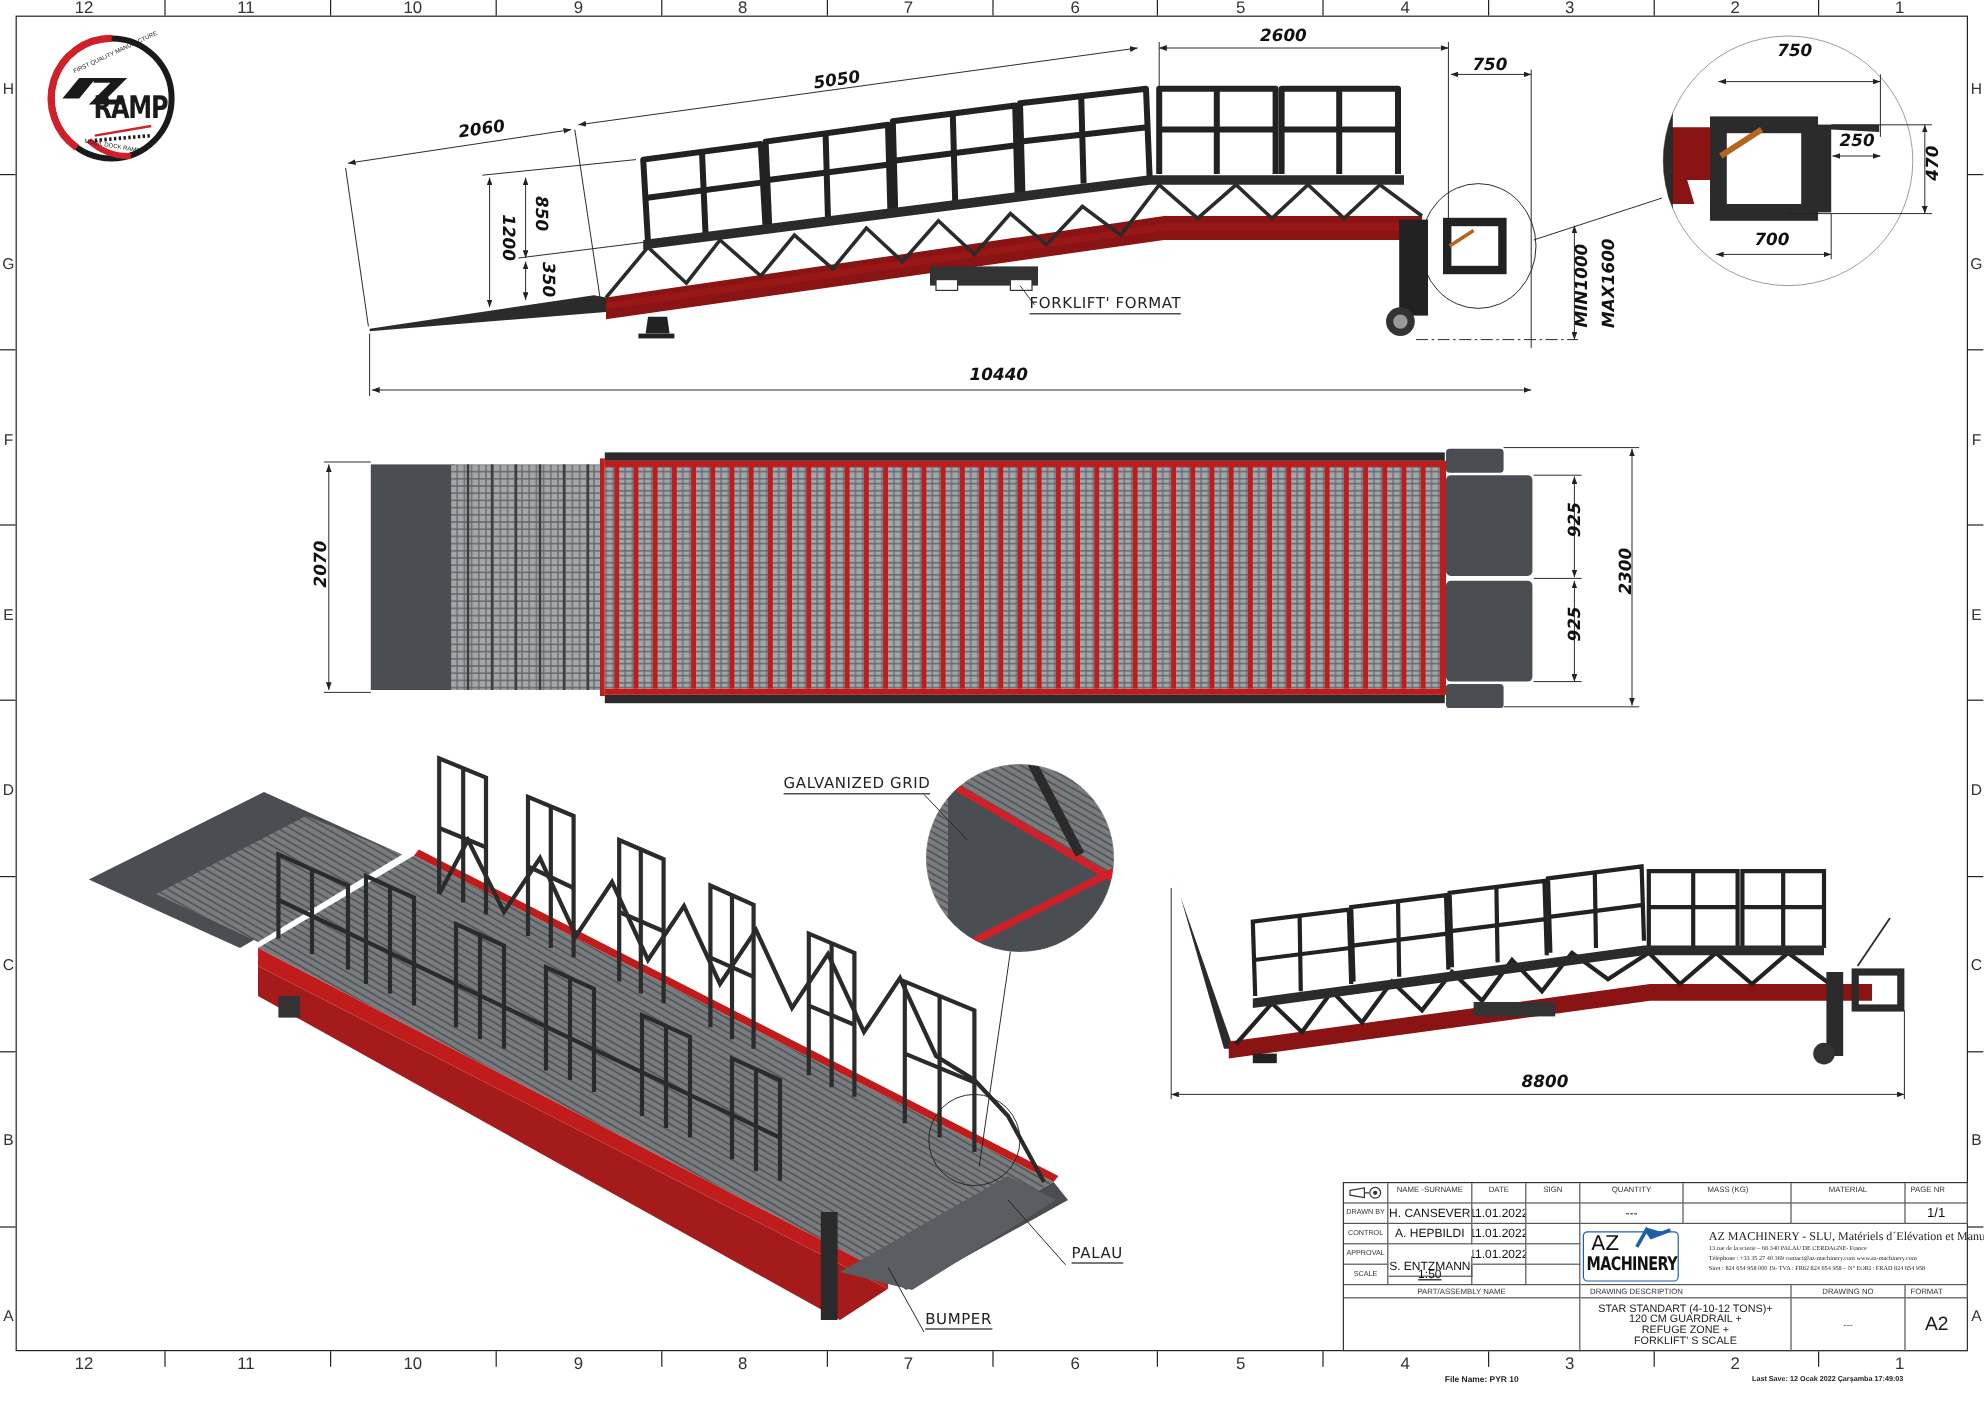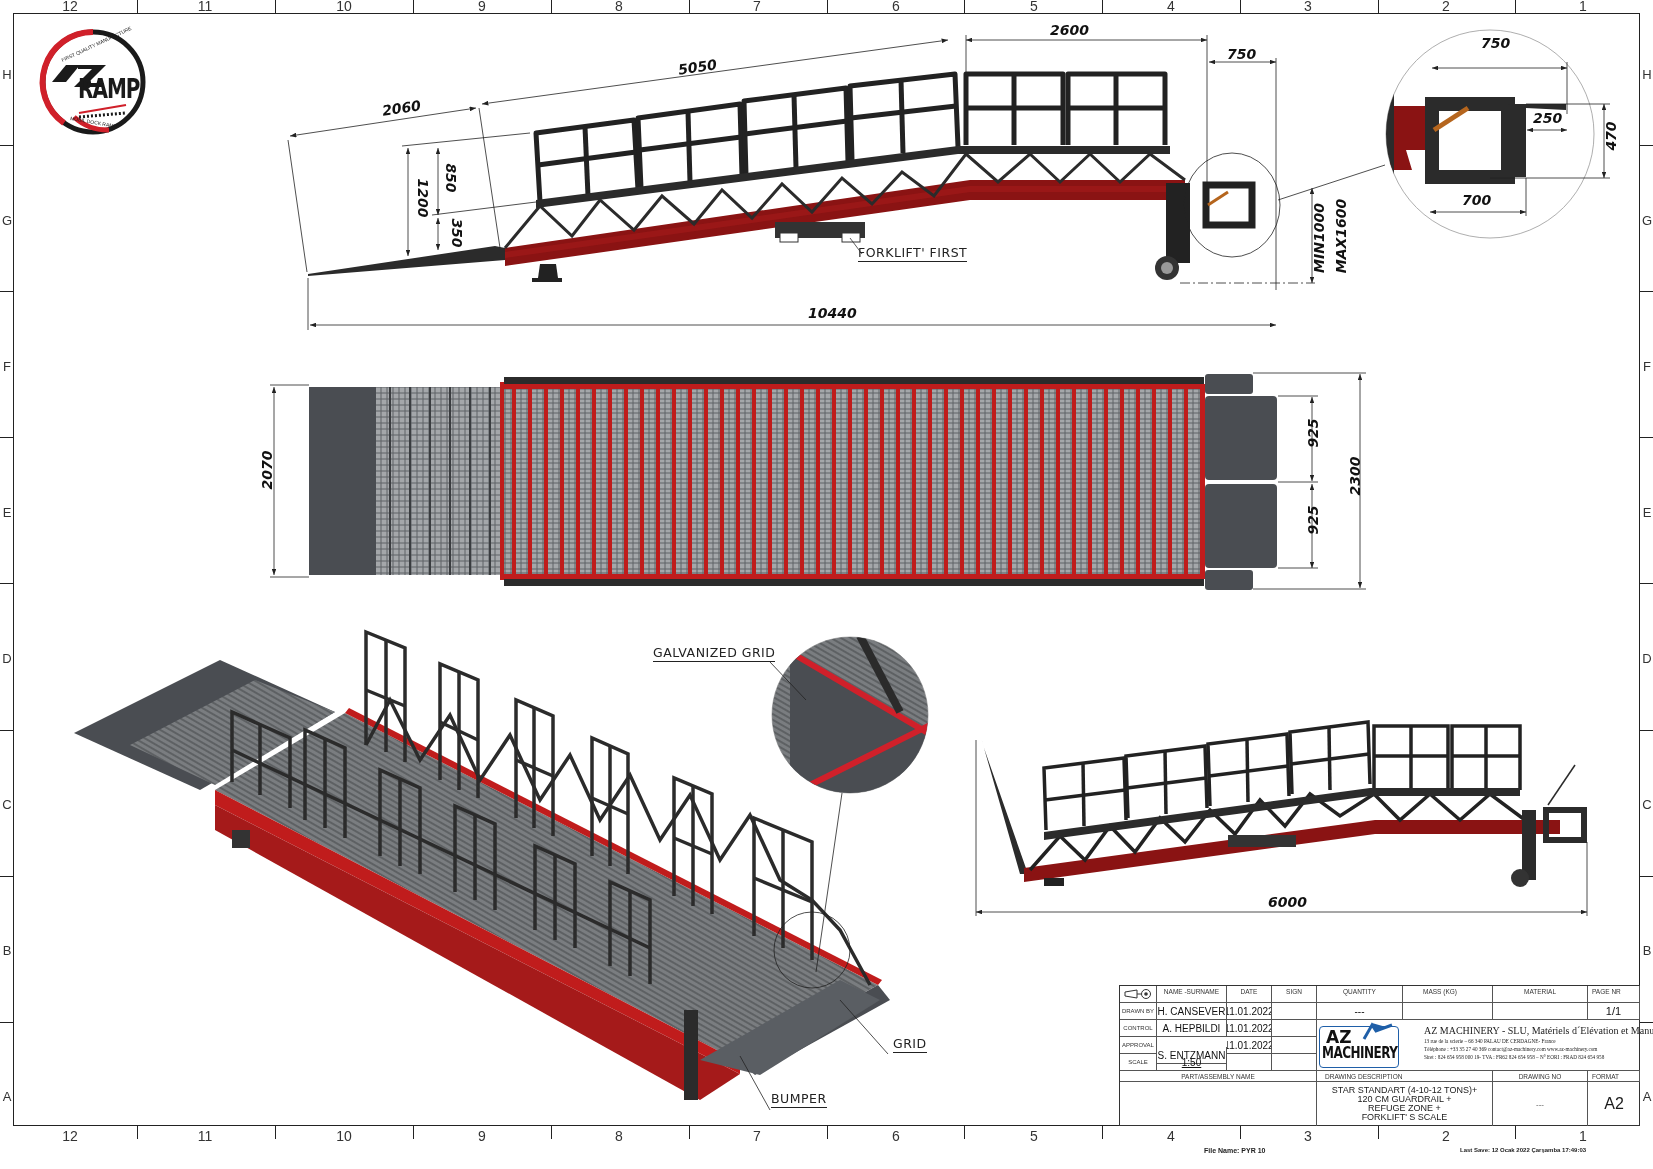--- a/index.html
+++ b/index.html
@@ -393,44 +393,44 @@
   <span class="dim" style="left:382px;top:100px;transform:rotate(-8deg)">2060</span>
   <span class="dim" style="left:678px;top:59px;transform:rotate(-8deg)">5050</span>
   <span class="dim" style="left:1050px;top:22px">2600</span>
   <span class="dim" style="left:1227px;top:46px">750</span>
   <span class="dim" style="left:404px;top:190px;transform:rotate(90deg)">1200</span>
   <span class="dim" style="left:436px;top:170px;transform:rotate(90deg)">850</span>
   <span class="dim" style="left:442px;top:225px;transform:rotate(90deg)">350</span>
   <span class="dim" style="left:808px;top:305px">10440</span>
   <span class="dim" style="left:1284px;top:230px;transform:rotate(-90deg)">MIN1000</span>
   <span class="dim" style="left:1304px;top:228px;transform:rotate(-90deg)">MAX1600</span>
-  <span class="callout" style="left:858px;top:245px">FORKLIFT' FIRST</span>
+  <span class="callout" style="left:858px;top:245px">FORKLIFT' FORMAT</span>
 </div>
 
 <div>
   <span class="dim" style="left:1481px;top:35px">750</span>
   <span class="dim" style="left:1533px;top:110px">250</span>
   <span class="dim" style="left:1596px;top:128px;transform:rotate(-90deg)">470</span>
   <span class="dim" style="left:1462px;top:192px">700</span>
 </div>
 
 <div>
   <span class="dim" style="left:248px;top:462px;transform:rotate(-90deg)">2070</span>
   <span class="dim" style="left:1298px;top:425px;transform:rotate(-90deg)">925</span>
   <span class="dim" style="left:1298px;top:512px;transform:rotate(-90deg)">925</span>
   <span class="dim" style="left:1336px;top:468px;transform:rotate(-90deg)">2300</span>
 </div>
 
 <div>
   <span class="callout" style="left:653px;top:645px">GALVANIZED GRID</span>
-  <span class="callout" style="left:893px;top:1036px">GRID</span>
+  <span class="callout" style="left:893px;top:1036px">PALAU</span>
   <span class="callout" style="left:771px;top:1091px">BUMPER</span>
 </div>
 
-<span class="dim" style="left:1268px;top:894px">6000</span>
+<span class="dim" style="left:1268px;top:894px">8800</span>
 
 <div class="tb">
 
   <div class="cell hdr" style="left:0;top:0;width:37px;height:17px;">
     <svg width="30" height="12" viewBox="0 0 30 12">
         <polygon points="2,4 14,2 14,10 2,8" fill="none" stroke="#333"></polygon>
         <line x1="14" y1="6" x2="18" y2="6" stroke="#333"></line>
         <circle cx="23" cy="6" r="4.5" fill="none" stroke="#333"></circle>
         <circle cx="23" cy="6" r="1.8" fill="#333"></circle>
       </svg>
@@ -462,21 +462,21 @@
   <div class="cell val" style="left:107px;top:51px;width:45px;height:17px;">11.01.2022</div>
   <div class="cell" style="left:152px;top:51px;width:45px;height:17px;"></div>
 
   <div class="cell small" style="left:0;top:68px;width:37px;height:17px;">SCALE</div>
   <div class="cell val" style="left:37px;top:68px;width:70px;height:17px;text-decoration:underline;">1:50</div>
   <div class="cell" style="left:107px;top:68px;width:45px;height:17px;"></div>
   <div class="cell" style="left:152px;top:68px;width:45px;height:17px;"></div>
 
   <div class="cell" style="left:197px;top:34px;width:323px;height:51px;border-right:none;">
     <div class="abs" style="left:2px;top:6px;width:78px;height:40px;border:1.5px solid #1f5fa8;border-radius:4px;background:#fff;">
-      <span class="abs" style="left:6px;top:0;font-family:'DejaVu Sans',sans-serif;font-weight:bold;font-size:17px;color:#111;">AZ</span>
+      <span class="abs" style="left:6px;top:0;font-family:'DejaVu Sans',sans-serif;font-weight:normal;font-size:17px;color:#111;">AZ</span>
       <svg class="abs" style="left:42px;top:-6px" width="36" height="20" viewBox="0 0 36 20">
           <path d="M2,18 L10,4 L14,10 L30,4" fill="none" stroke="#1f5fa8" stroke-width="3"></path>
           <polygon points="10,2 24,6 14,10" fill="#1f5fa8"></polygon>
         </svg>
       <span class="abs" style="left:2px;top:19px;font-family:'DejaVu Sans',sans-serif;font-weight:bold;font-size:12px;color:#111;letter-spacing:-0.5px;transform:scaleY(1.3);">MACHINERY</span>
     </div>
   </div>
 
   <div class="cell hdr" style="left:0;top:85px;width:197px;height:11px;">PART/ASSEMBLY NAME</div>
   <div class="cell hdr" style="left:197px;top:85px;width:176px;height:11px;justify-content:flex-start;padding-left:8px;">DRAWING DESCRIPTION</div>

